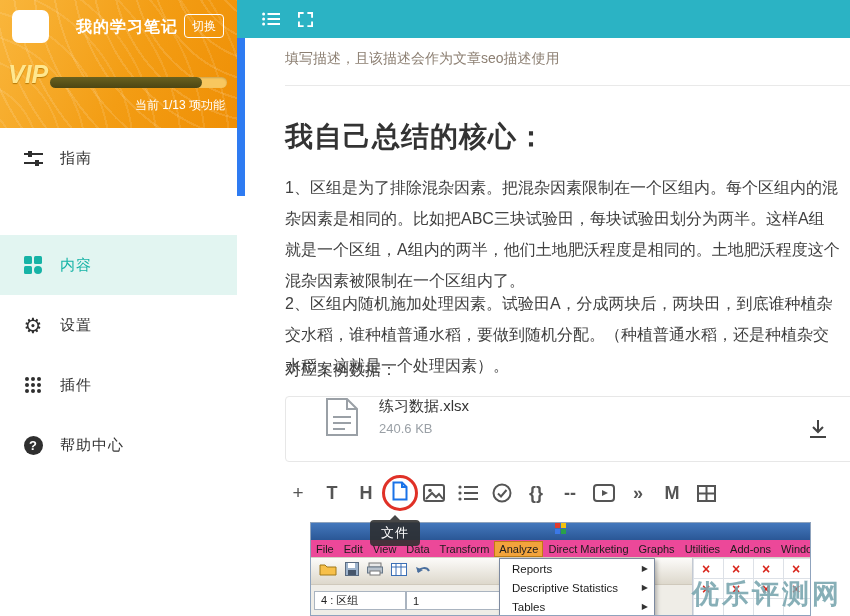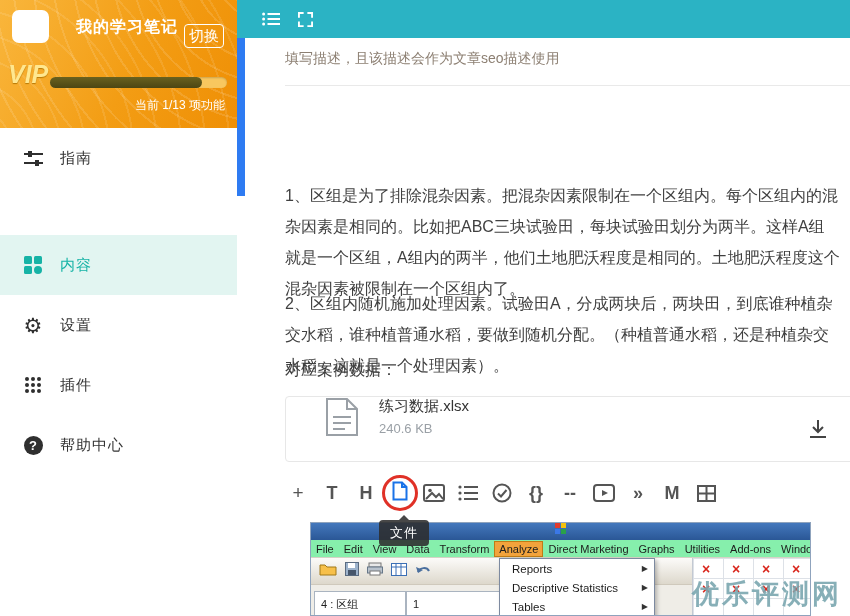--- a/index.html
+++ b/index.html
@@ -10,22 +10,22 @@
   
   .sidebar { position:absolute; left:0; top:0; width:237px; height:616px; background:#fff; }
   .side-header { position:relative; height:128px;
     background:linear-gradient(115deg,#f9b63c 0%,#f39d14 55%,#ef8f05 100%); overflow:hidden; }
   .side-header::before { content:""; position:absolute; inset:0;
     background:
       repeating-radial-gradient(circle at 115% -30%, rgba(255,255,255,.12) 0 2px, transparent 2px 20px),
       repeating-radial-gradient(circle at -15% 120%, rgba(255,255,255,.10) 0 2px, transparent 2px 24px); }
   .logo { position:absolute; left:12px; top:10px; width:37px; height:33px; background:#fff; border-radius:7px; z-index:2; }
   .side-title { position:absolute; left:76px; top:17px; color:#fff; font-size:16px; font-weight:bold; letter-spacing:1px; z-index:2; }
-  .switch-btn { position:absolute; right:13px; top:24px; width:40px; height:24px; background:transparent;
-    border:1px solid #fff; border-radius:4px; color:#fff; font-size:15px; cursor:pointer; z-index:2;
+  .switch-btn { position:absolute; right:13px; top:14px; width:40px; height:24px; background:transparent;
+    border:1px solid #fff; border-radius:4px; color:#fff; font-size:12px; cursor:pointer; z-index:2;
     font-family:inherit; }
   .vip { position:absolute; left:8px; top:60px; font-size:25px; font-style:italic; font-weight:bold;
     color:#ffe78f; text-shadow:0 1px 1px #b97a06; z-index:2; }
   .progress { position:absolute; left:50px; top:77px; width:177px; height:11px; border-radius:6px;
     background:#f8c75f; box-shadow:inset 0 1px 2px rgba(0,0,0,.18); z-index:2; }
   .progress .fill { height:100%; width:86%; border-radius:6px; background:linear-gradient(#6a611f,#4c4613); }
   .progress-text { position:absolute; right:12px; top:97px; color:#fff; font-size:12px; z-index:2; }
 
   .nav { position:absolute; top:128px; left:0; width:237px; }
   .nav-item { position:relative; height:60px; display:flex; align-items:center; padding-left:22px; cursor:pointer; }
@@ -42,58 +42,58 @@
   .topbar { position:absolute; top:0; left:0; width:613px; height:38px; background:#2bb3c4;
     display:flex; align-items:center; gap:18px; padding-left:25px; z-index:3; }
   .topbar .tb-icon { display:flex; align-items:center; cursor:pointer; }
   .scrollbar { position:absolute; left:0; top:38px; width:8px; height:578px; background:#fff; z-index:3; }
   .scroll-thumb { width:8px; height:158px; background:#2e7bf2; cursor:pointer; }
 
   .seo-hint { position:absolute; left:48px; top:50px; font-size:14px; color:#8c7f72; }
   .divider { position:absolute; left:48px; top:85px; width:565px; height:1px; background:#e9e9e9; }
   .heading { position:absolute; left:48px; top:118px; font-size:28px; font-weight:bold; color:#333; letter-spacing:1px; }
   .para { position:absolute; left:48px; width:555px; font-size:16px; color:#404040; line-height:31px; }
-  .para1 { top:180px; }
+  .para1 { top:172px; }
   .para2 { top:288px; }
   .case-label { position:absolute; left:48px; top:360px; font-size:16px; color:#404040; }
 
   .card { position:absolute; left:48px; top:396px; width:583px; height:66px; border:1px solid #e7e7e7;
     border-radius:4px; background:#fff; display:flex; padding:0 39px; gap:20px; }
   .file-name { font-size:15px; color:#333; margin-bottom:5px; }
   .file-size { font-size:13px; color:#9aa0a6; }
   .dl-btn { margin-left:auto; cursor:pointer; display:flex; align-items:center; }
 
   .etoolbar { position:absolute; left:44px; top:479px; display:flex; align-items:center; height:28px; }
   .tool { width:34px; height:28px; display:flex; align-items:center; justify-content:center;
     color:#555; cursor:pointer; position:relative; }
   .tg { font-size:19px; color:#555; }
   .tg.b { font-weight:bold; font-size:18px; }
   .red-circle { position:absolute; left:50%; top:50%; transform:translate(-50%,-50%);
     width:36px; height:36px; border:3px solid #e03127; border-radius:50%; pointer-events:none; z-index:7; }
 
-  .tooltip { position:absolute; left:142px; top:520px; background:rgba(45,45,45,.88); color:#fff;
+  .tooltip { position:absolute; left:133px; top:520px; background:rgba(45,45,45,.88); color:#fff;
     font-size:13px; padding:4px 11px; border-radius:4px; z-index:8; letter-spacing:1px; }
   .tooltip::before { content:""; position:absolute; left:50%; top:-5px; margin-left:-5px;
     border-left:5px solid transparent; border-right:5px solid transparent;
     border-bottom:5px solid rgba(45,45,45,.88); }
 
   
   .spss { position:absolute; left:73px; top:522px; width:501px; height:94px; z-index:2;
     border:1px solid #8fa3bd; overflow:hidden; background:#efede7; }
   .spss-title { height:17px; background:linear-gradient(#4478bd,#2a5796); color:#fff; font-size:11px;
     font-weight:bold; display:flex; align-items:center; gap:12px; padding:0 4px; white-space:nowrap; overflow:hidden;
     font-family:"Liberation Serif","DejaVu Serif",serif;flex-direction:column; }
-  .spss-menubar { height:18px; background:#86efac; display:flex; align-items:center; font-size:11px;
+  .spss-menubar { height:18px; background:#ec4899; display:flex; align-items:center; font-size:11px;
     color:#1c1c1c; border-bottom:1px solid #d6d2c6; }
   .spss-menubar .mi { padding:2px 5px; white-space:nowrap; cursor:pointer; }
   .spss-menubar .mi.hl { background:#f2a33c; border:1px solid #c07c14; padding:1px 4px; }
   .spss-toolbar { height:27px; background:linear-gradient(#fcfbf9,#ddd8cc); display:flex; align-items:center;
     gap:8px; padding:0 8px; border-bottom:1px solid #cfc9bc; }
   .spss-body { position:relative; height:32px; background:#efede7; }
-  .cellbox { position:absolute; top:6px; height:26px; background:#fff; border:1px solid #aab4c0;
+  .cellbox { position:absolute; top:6px; height:19px; background:#fff; border:1px solid #aab4c0;
     font-size:11px; color:#222; display:flex; align-items:center; padding:0 6px; }
   .cell-ref { left:3px; width:92px; }
   .cell-val { left:95px; width:96px; }
   .spss-grid { position:absolute; left:381px; top:35px; width:119px; height:59px; background:#fff;
     border-left:1px solid #c3c9d2;
     background-image:linear-gradient(#dde1e7 1px,transparent 1px),linear-gradient(90deg,#dde1e7 1px,transparent 1px);
     background-size:30px 20px; }
   .redx { position:absolute; color:#d9261c; font-weight:bold; font-size:14px; line-height:1; }
   .dropdown { position:absolute; left:188px; top:35px; width:156px; background:#fff;
     border:1px solid #7d8aa0; box-shadow:2px 2px 4px rgba(0,0,0,.25); z-index:4; }
@@ -205,20 +205,21 @@
           </svg>
       </span>
     </div>
 
     <div class="scrollbar">
       <div class="scroll-thumb"></div>
     </div>
 
     <div class="seo-hint">填写描述，且该描述会作为文章seo描述使用</div>
     <div class="divider"></div>
+    <h1 class="heading">我自己总结的核心：</h1>
     <p class="para para1">1、区组是为了排除混杂因素。把混杂因素限制在一个区组内。每个区组内的混杂因素是相同的。比如把ABC三块试验田，每块试验田划分为两半。这样A组就是一个区组，A组内的两半，他们土地肥沃程度是相同的。土地肥沃程度这个混杂因素被限制在一个区组内了。</p>
     <p class="para para2">2、区组内随机施加处理因素。试验田A，分成两块后，两块田，到底谁种植杂交水稻，谁种植普通水稻，要做到随机分配。（种植普通水稻，还是种植杂交水稻，这就是一个处理因素）。</p>
     <div class="case-label">对应案例数据：</div>
 
     <div class="card">
       <span>
         <svg width="34" height="40" viewBox="0 0 34 40">
             <path d="M2 2h20l10 10v26H2z" fill="#fff" stroke="#9aa0a6" stroke-width="2"></path>
             <path d="M22 2v10h10" fill="none" stroke="#9aa0a6" stroke-width="2"></path>
             <g stroke="#9aa0a6" stroke-width="2">

